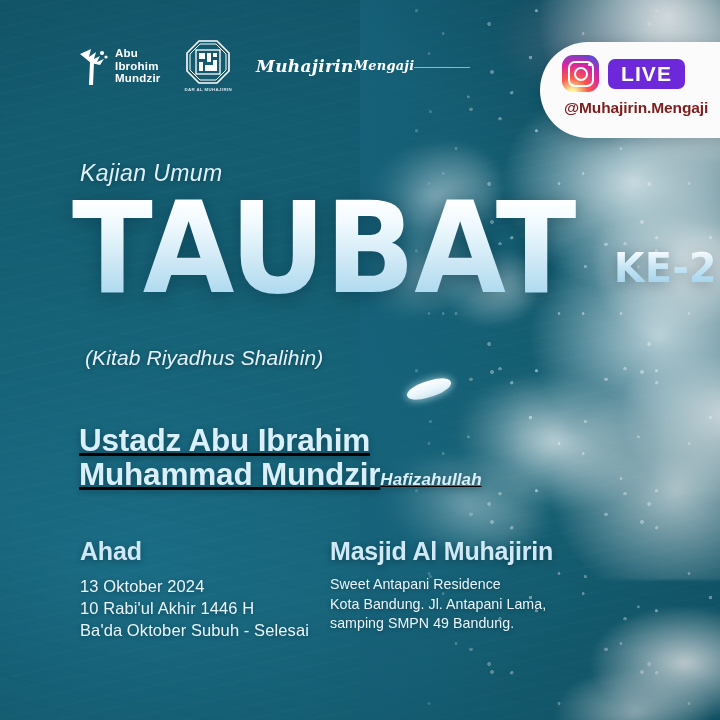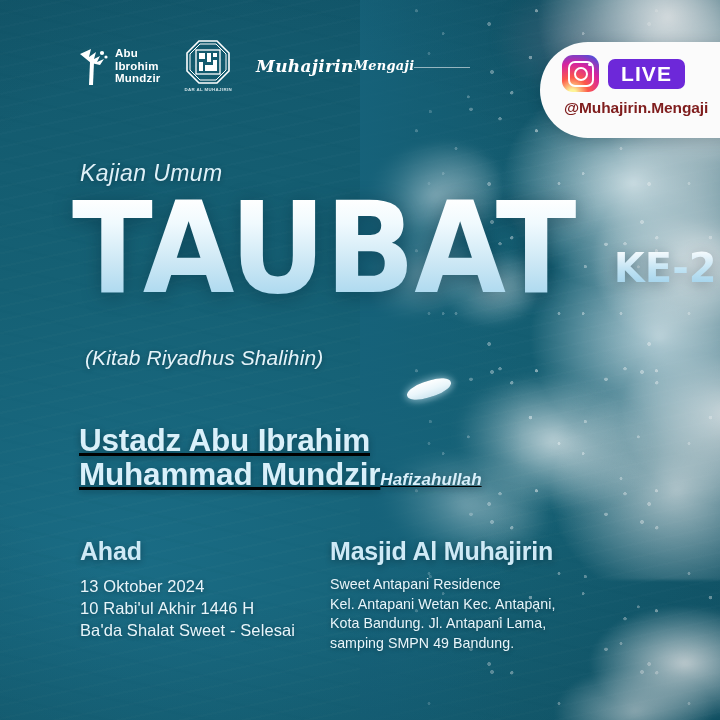--- a/index.html
+++ b/index.html
@@ -511,27 +511,26 @@
         <span class="hafiz">Hafizahullah</span>
       </div>
     </div>
 
     <div class="info-row">
 
       <div class="col-date">
         <div class="info-head">Ahad</div>
         <div class="info-line">13 Oktober 2024</div>
         <div class="info-line">10 Rabi'ul Akhir 1446 H</div>
-        <div class="info-line">Ba'da Shalat Sweet - Selesai</div>
+        <div class="info-line">Ba'da Oktober Subuh - Selesai</div>
       </div>
 
       <div class="col-venue">
         <div class="info-head">Masjid Al Muhajirin</div>
         <div class="venue-line">Sweet Antapani Residence</div>
-        <div class="venue-line">Kel. Antapani Wetan Kec. Antapani,</div>
         <div class="venue-line">Kota Bandung. Jl. Antapani Lama,</div>
         <div class="venue-line">samping SMPN 49 Bandung.</div>
       </div>
 
     </div>
 
   </div>
 </div>
 
 </body></html>

